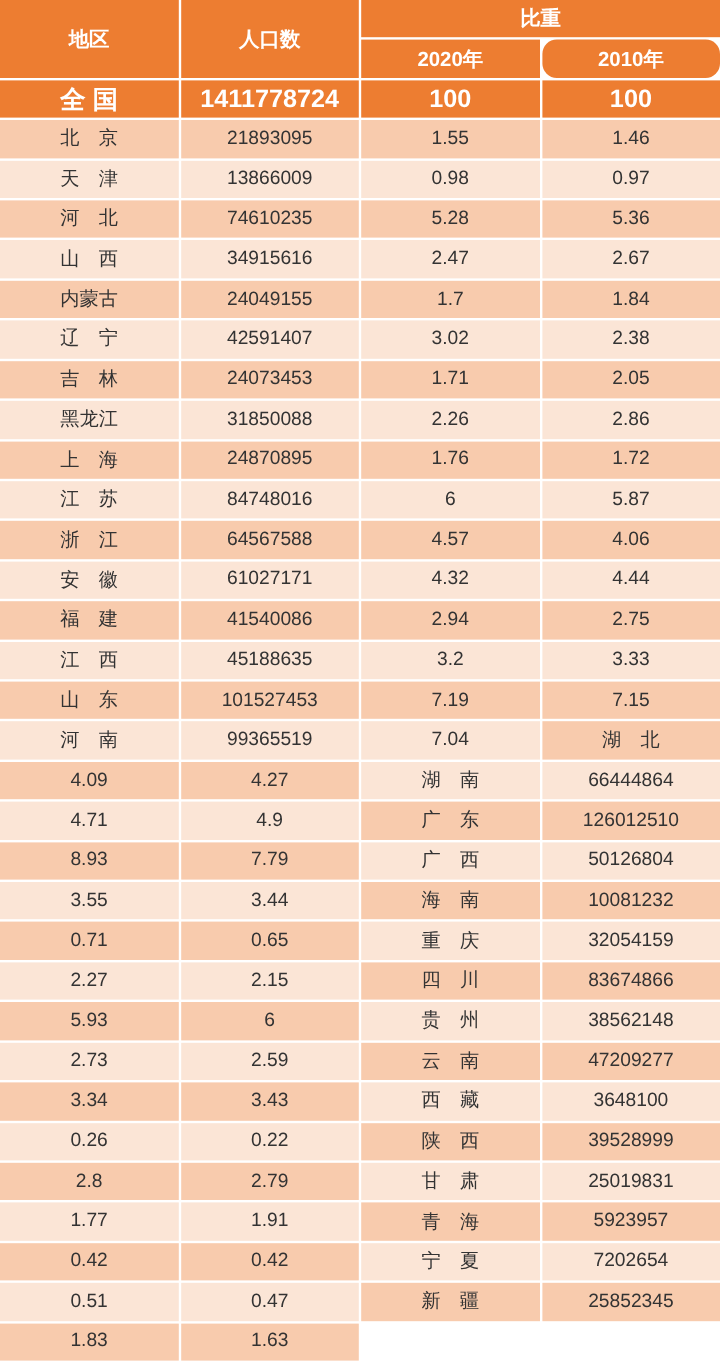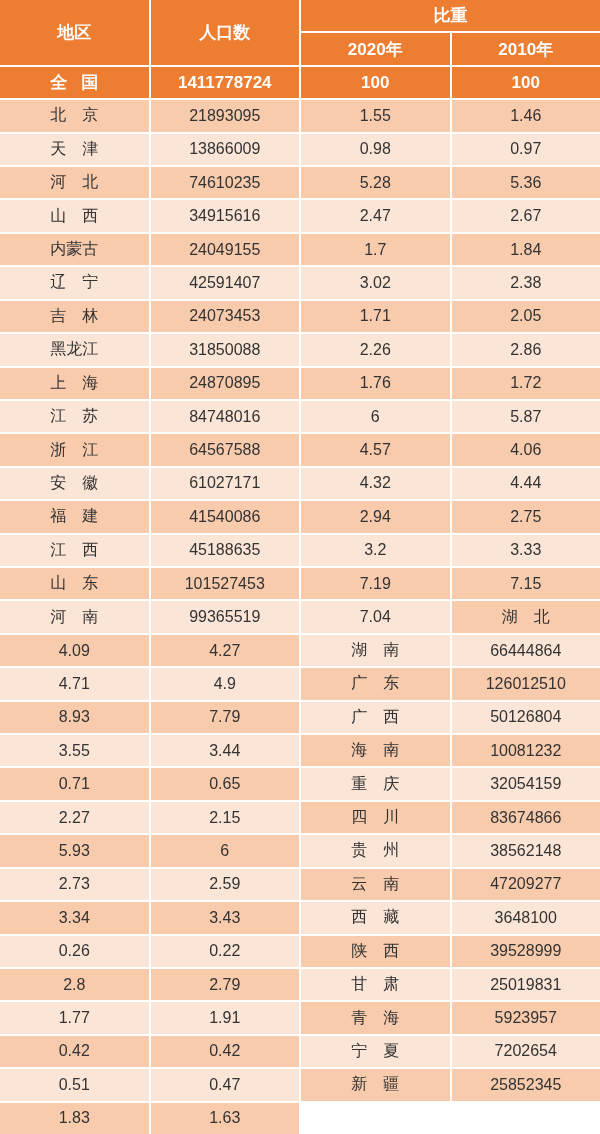--- a/index.html
+++ b/index.html
@@ -33,26 +33,26 @@
   .hdr {
     background: var(--header_bg, #ED7D31);
     color: var(--header_text, #ffffff);
     font-weight: bold;
     font-size: 17px;
   }
   .h-region { grid-column: 1; grid-row: 1 / 3; }
   .h-pop    { grid-column: 2; grid-row: 1 / 3; }
   .h-share  { grid-column: 3 / 5; grid-row: 1; text-align: right; }
   .h-2020   { grid-column: 3; grid-row: 2; text-align: right; }
-  .h-2010   { grid-column: 4; grid-row: 2; }
+  .h-2010   { grid-column: 4; grid-row: 2; border-radius: 12px; }
   .total {
     background: var(--header_bg, #ED7D31);
     color: var(--header_text, #ffffff);
     font-weight: bold;
-    font-size: 17px;
+    font-size: 21px;
   }
   .band-dark  { background: var(--row_dark, #F8CBAD); }
   .band-light { background: var(--row_light, #FBE5D6); }
   .region-name {
     display: inline-block;
     width: 48px;
     text-align: justify;
     text-align-last: justify;
   }
 </style>

